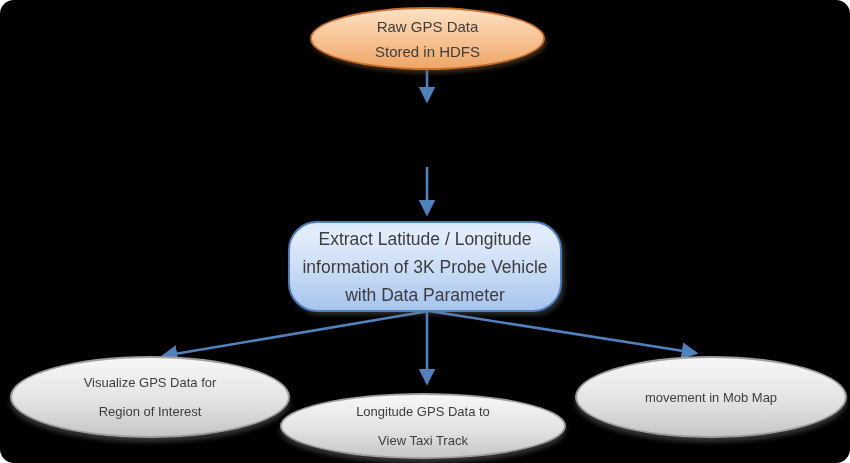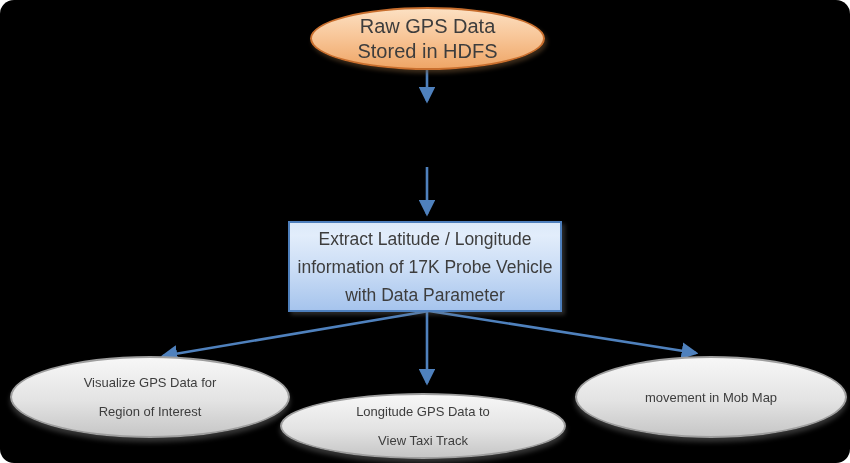--- a/index.html
+++ b/index.html
@@ -24,29 +24,29 @@
     position:absolute;
     display:flex;flex-direction:column;align-items:center;justify-content:center;
     text-align:center;
   }
   .node .line{white-space:nowrap;}
   .ellipse-orange{
     background:linear-gradient(180deg,var(--orange-fill-top) 0%,var(--orange-fill-mid) 45%,var(--orange-fill-bottom) 100%);
     border:2px solid var(--orange-border);
     border-radius:50%;
     box-shadow:2px 3px 4px rgba(110,80,50,0.55);
-    font-size:20px;line-height:25px;
+    font-size:15px;line-height:25px;
   }
   .rect-blue{
     background:linear-gradient(180deg,var(--blue-fill-top) 0%,#E2EDFB 14%,var(--blue-fill-mid) 55%,var(--blue-fill-bottom) 100%);
     border:2px solid var(--blue-border);
     box-shadow:3px 3px 4px rgba(120,120,120,0.35);
   }
   .rect-filtered{font-size:21px;}
-  .rect-extract{font-size:17.5px;line-height:28px;}
+  .rect-extract{font-size:17.5px;line-height:28px;border-radius:29px;}
   .ellipse-gray{
     background:linear-gradient(180deg,var(--gray-fill-top) 0%,var(--gray-fill-mid) 55%,var(--gray-fill-bottom) 100%);
     border:2px solid var(--gray-border);
     border-radius:50%;
     box-shadow:0 4px 5px rgba(120,120,120,0.45);
     font-size:13px;line-height:29px;
   }
   
   .n-raw{left:310px;top:7px;width:231px;height:59px;}
   .n-filtered{left:288px;top:108px;width:270px;height:56px;}
@@ -77,21 +77,21 @@
   </svg>
 
   <div class="node ellipse-orange n-raw">
     <div class="line">Raw GPS Data</div>
     <div class="line">Stored in HDFS</div>
   </div>
 
 
   <div class="node rect-blue rect-extract n-extract">
     <div class="line">Extract Latitude / Longitude</div>
-    <div class="line">information of 17K Probe Vehicle</div>
+    <div class="line">information of 3K Probe Vehicle</div>
     <div class="line">with Data Parameter</div>
   </div>
 
   <div class="node ellipse-gray n-region">
     <div class="line">Visualize GPS Data for</div>
     <div class="line">Region of Interest</div>
   </div>
 
   <div class="node ellipse-gray n-taxi">
     <div class="line">Longitude GPS Data to</div>

